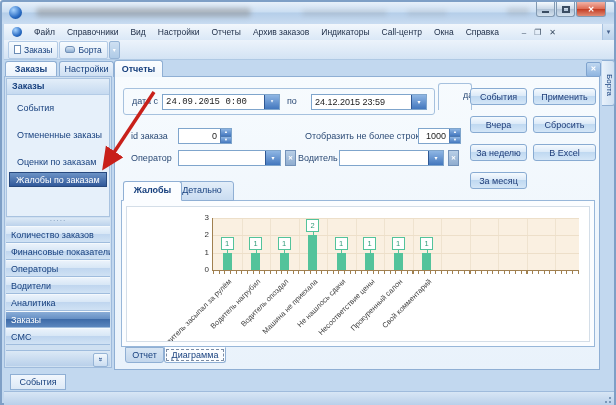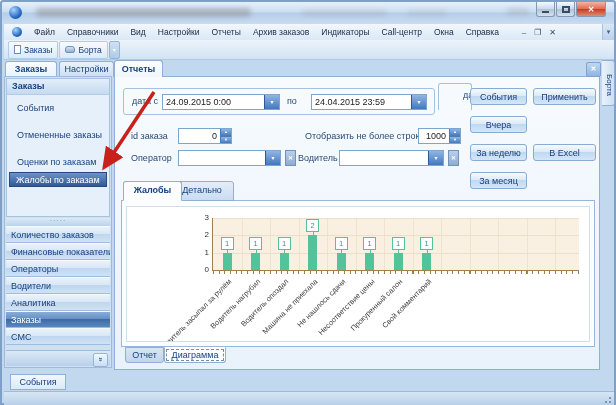--- a/index.html
+++ b/index.html
@@ -167,37 +167,38 @@
     </div>
     <div class="navfoot">
       <span class="chev-btn"><span>»</span></span>
     </div>
   </div>
 
   <div class="mainpanel">
 
     <div class="datepanel">
       <span class="lbl" style="left:8px;top:7px;">дата с</span>
-      <span class="field" style="position:absolute;left:38px;top:5px;width:118px;">
+      <span class="field" style="position:absolute;left:38px;top:5px;width:118px;font-family:Liberation Mono, monospace;">
         <span class="txt">24.09.2015 0:00</span>
         <span class="dd">▾</span>
       </span>
       <span class="lbl" style="left:163px;top:7px;">по</span>
       <span class="field" style="position:absolute;left:187px;top:5px;width:116px;">
-        <span class="txt">24.04.2015 23:59</span>
+        <span class="txt">24.12.2015 23:59</span>
         <span class="dd">▾</span>
       </span>
     </div>
     <div class="datatab">дата</div>
 
     <span class="btn" style="left:355px;top:11px;width:57px;">События</span>
     <span class="btn" style="left:355px;top:39px;width:57px;">Вчера</span>
     <span class="btn" style="left:355px;top:67px;width:57px;">За неделю</span>
     <span class="btn" style="left:355px;top:95px;width:57px;">За месяц</span>
     <span class="btn" style="left:418px;top:11px;width:63px;">Применить</span>
+    <span class="btn" style="left:418px;top:39px;width:63px;">Сбросить</span>
     <span class="btn" style="left:418px;top:67px;width:63px;">В Excel</span>
 
     <span class="lbl" style="left:16px;top:54px;">id заказа</span>
     <span class="field" style="position:absolute;left:63px;top:51px;width:54px;">
       <span class="txt" style="text-align:right;">0</span>
       <span class="spin">
           <i>▲</i>
           <i>▼</i>
         </span>
     </span>

